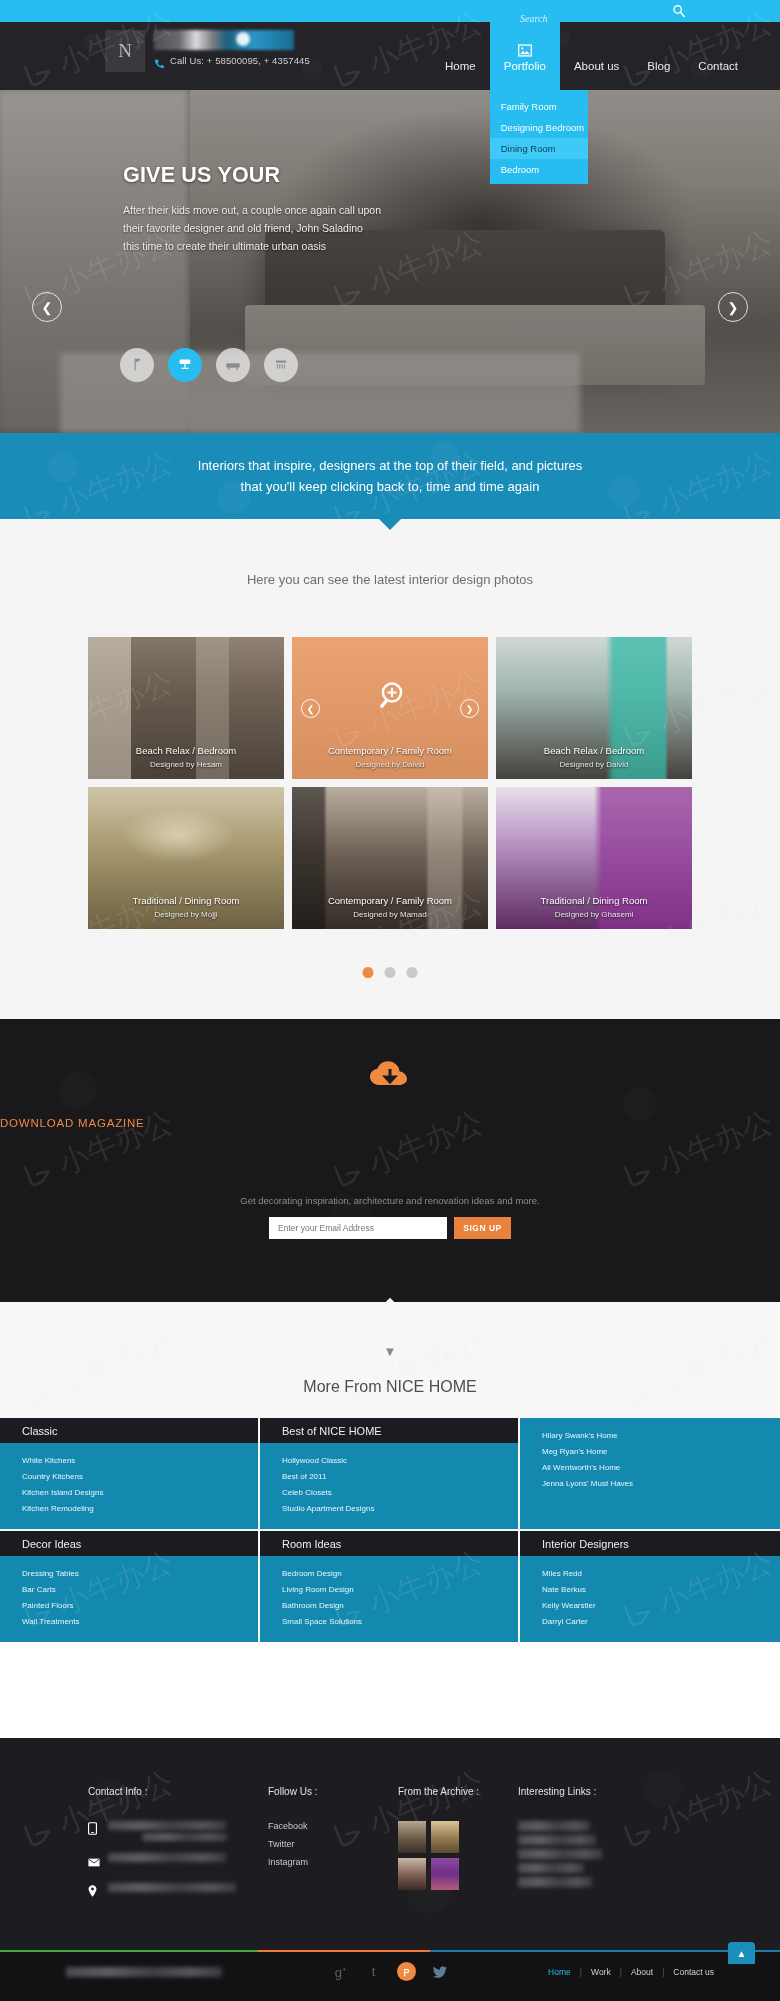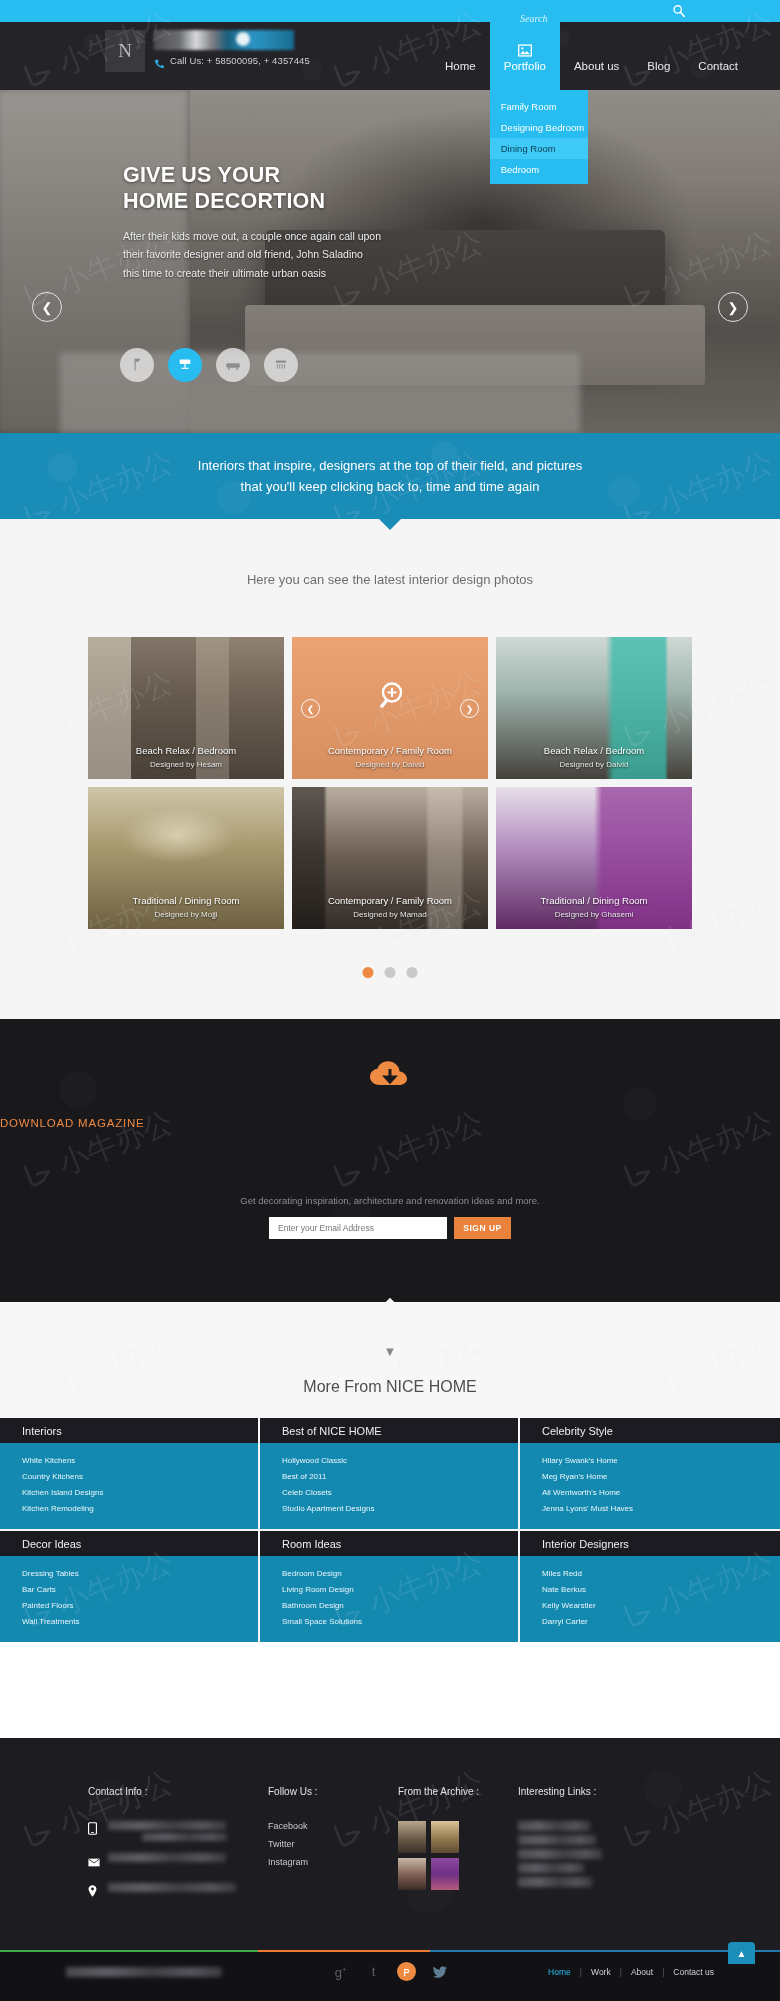--- a/index.html
+++ b/index.html
@@ -301,21 +301,20 @@
   </div>
 
   <div class="hero">
     <div class="hero-img"></div>
     <div class="hero-bed2"></div>
     <div class="hero-rug"></div>
     <div class="hero-shade"></div>
 
     <div class="hero-txt">
       <div class="hero-h">GIVE US YOUR</div>
-      <div class="hero-h">HOME DECORTION</div>
       <div class="hero-p">
         <div>After their kids move out, a couple once again call upon</div>
         <div>their favorite designer and old friend, John Saladino</div>
         <div>this time to create their ultimate urban oasis</div>
       </div>
     </div>
 
     <div class="hero-icons">
       <div class="hicon">
         <svg width="18" height="18" viewBox="0 0 20 20">
@@ -456,39 +455,38 @@
   </div>
 
   <div class="morsec"></div>
   <div class="mor-notch"></div>
   <div class="mor-chev">▼</div>
   <div class="mor-t">More From NICE HOME</div>
 
   <div class="lgrid">
     <div class="lrow">
       <div class="lcol">
-        <div class="lhead">Interiors</div>
+        <div class="lhead">Classic</div>
         <ul>
           <li>White Kitchens</li>
           <li>Country Kitchens</li>
           <li>Kitchen Island Designs</li>
           <li>Kitchen Remodeling</li>
         </ul>
       </div>
       <div class="lcol">
         <div class="lhead">Best of NICE HOME</div>
         <ul>
           <li>Hollywood Classic</li>
           <li>Best of 2011</li>
           <li>Celeb Closets</li>
           <li>Studio Apartment Designs</li>
         </ul>
       </div>
       <div class="lcol">
-        <div class="lhead">Celebrity Style</div>
         <ul>
           <li>Hilary Swank's Home</li>
           <li>Meg Ryan's Home</li>
           <li>Ali Wentworth's Home</li>
           <li>Jenna Lyons' Must Haves</li>
         </ul>
       </div>
     </div>
 
     <div class="rowgap"></div>

